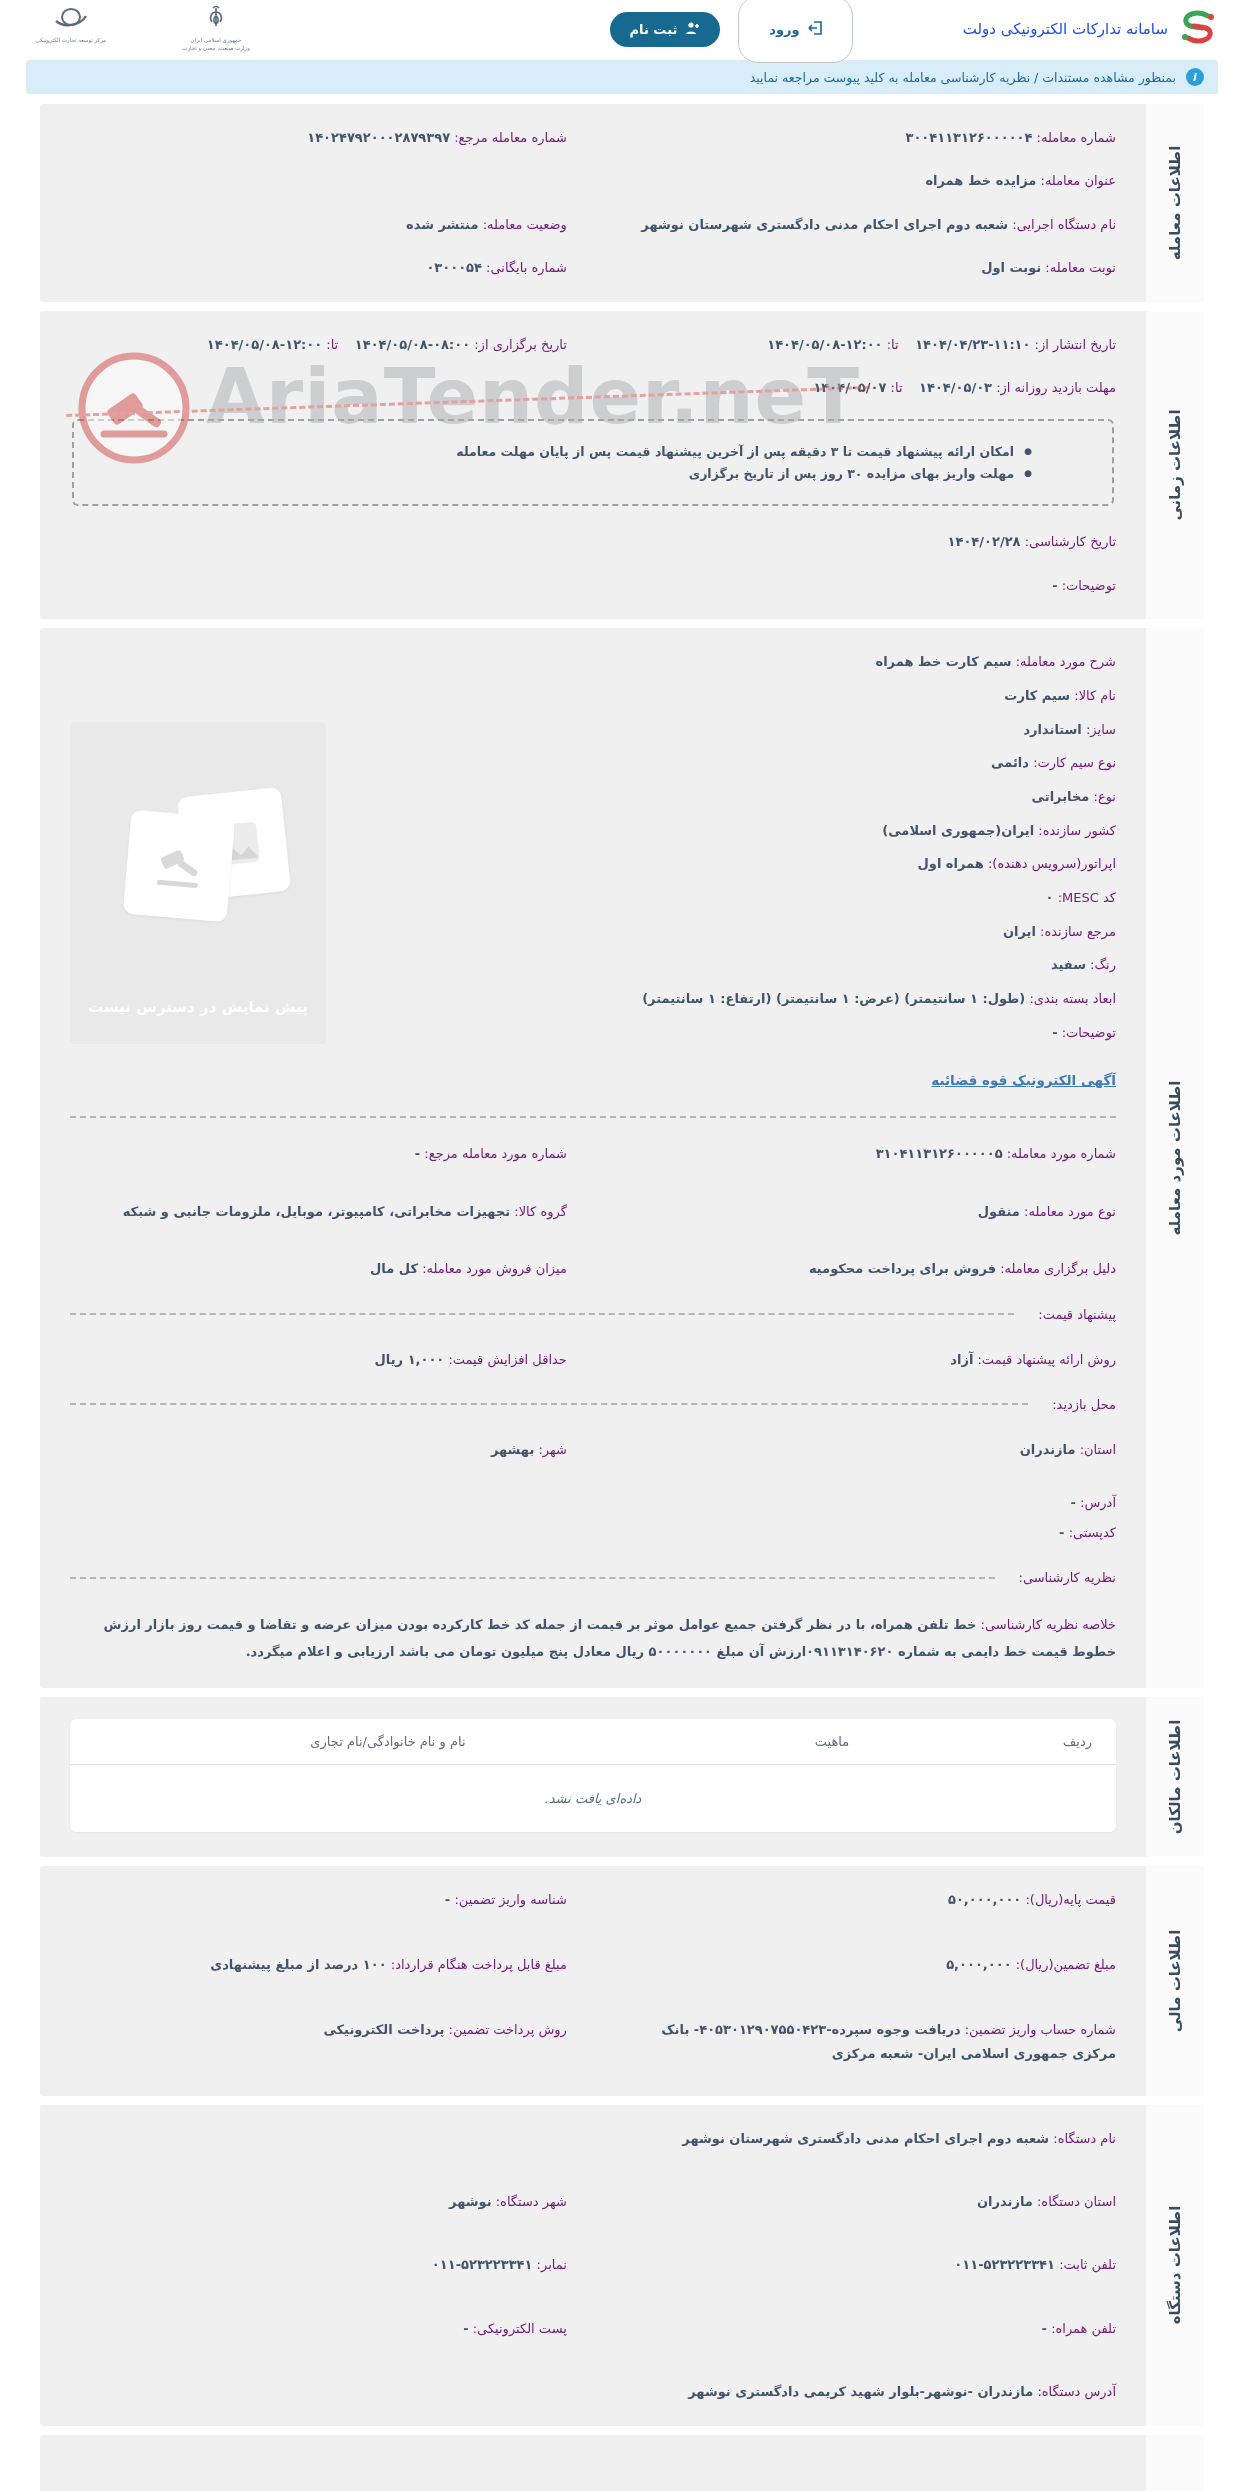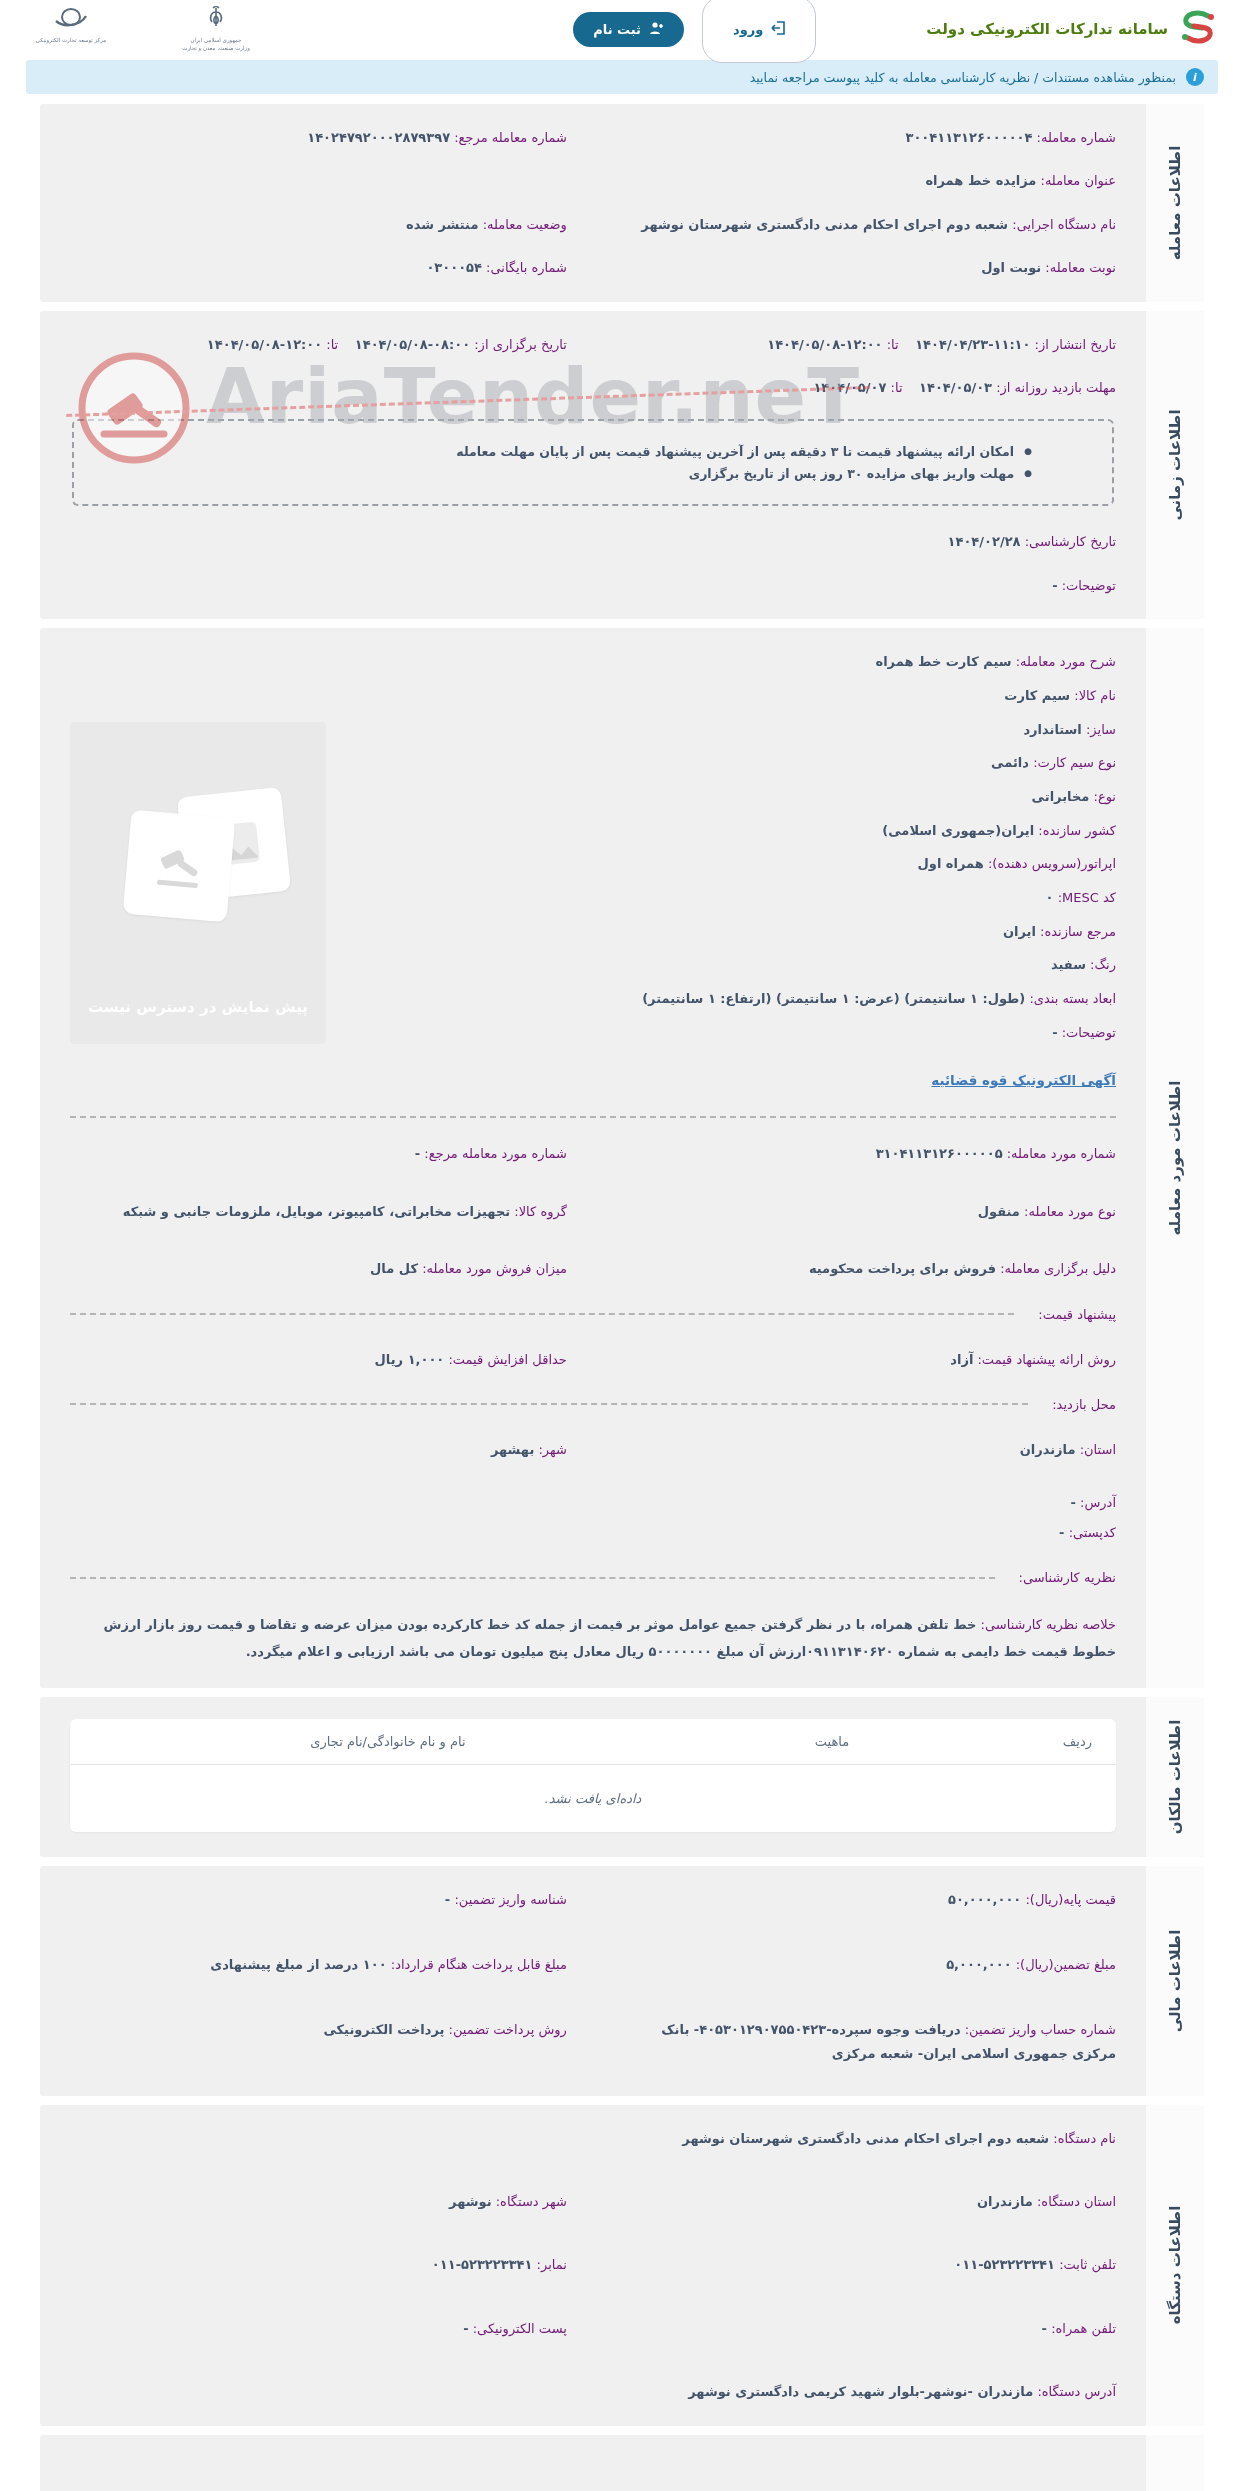--- a/index.html
+++ b/index.html
@@ -4,21 +4,21 @@
 <style>
   * { box-sizing: border-box; }
   html,body { margin:0; padding:0; background:#fff; }
   body {
     font-family: "DejaVu Sans", "Liberation Sans", sans-serif;
     direction: rtl; color:#42536a; width:1244px; position:relative;
   }
   
   .header { display:flex; align-items:center; padding:8px 26px; height:58px; background:#fff; }
   .brand { display:flex; align-items:center; gap:10px; }
-  .brand-title { color:#4d7c0f; font-weight:bold; font-size:15px; }
+  .brand-title { color:#1d4ed8; font-weight:normal; font-size:15px; }
   .auth { display:flex; align-items:center; gap:18px; margin-right:110px; }
   .btn-register { background:#17698f; color:#fff; border:none; border-radius:20px;
     padding:9px 20px; font-size:13px; font-weight:bold; display:flex; align-items:center; gap:8px; cursor:pointer;
     font-family:inherit; }
   .btn-login { background:#fff; color:#17698f; border:1px solid #c3cad2; border-radius:20px;
     padding:24px 30px; font-size:13px; font-weight:bold; display:flex; align-items:center; gap:8px; cursor:pointer;
     font-family:inherit; }
   .gov-logos { margin-right:auto; display:flex; align-items:flex-start; gap:55px; }
   .gov-logo { display:flex; flex-direction:column; align-items:center; width:90px; }
   .gov-logo .cap { font-size:5.5px; color:#6b7a8d; text-align:center; line-height:1.5; white-space:pre-line; }

